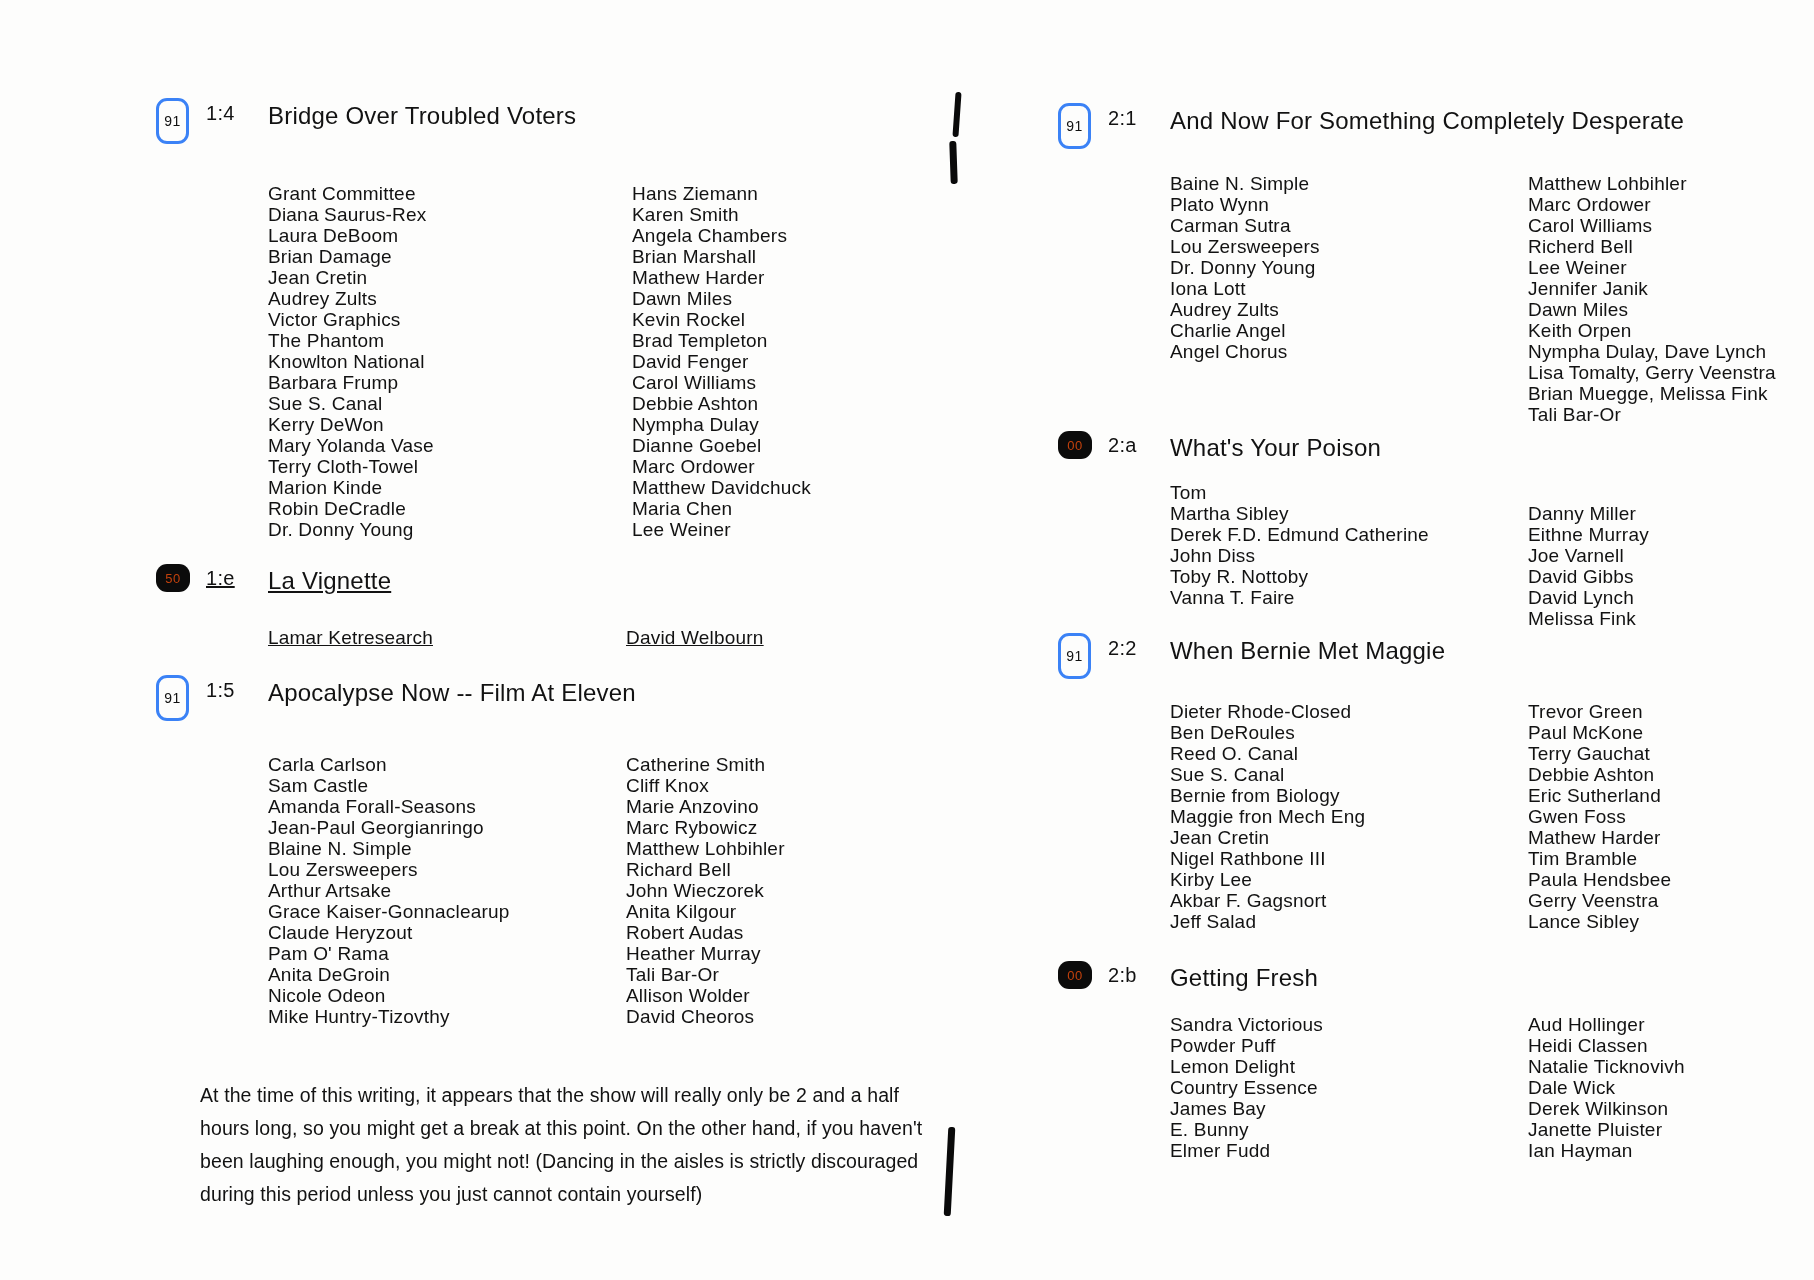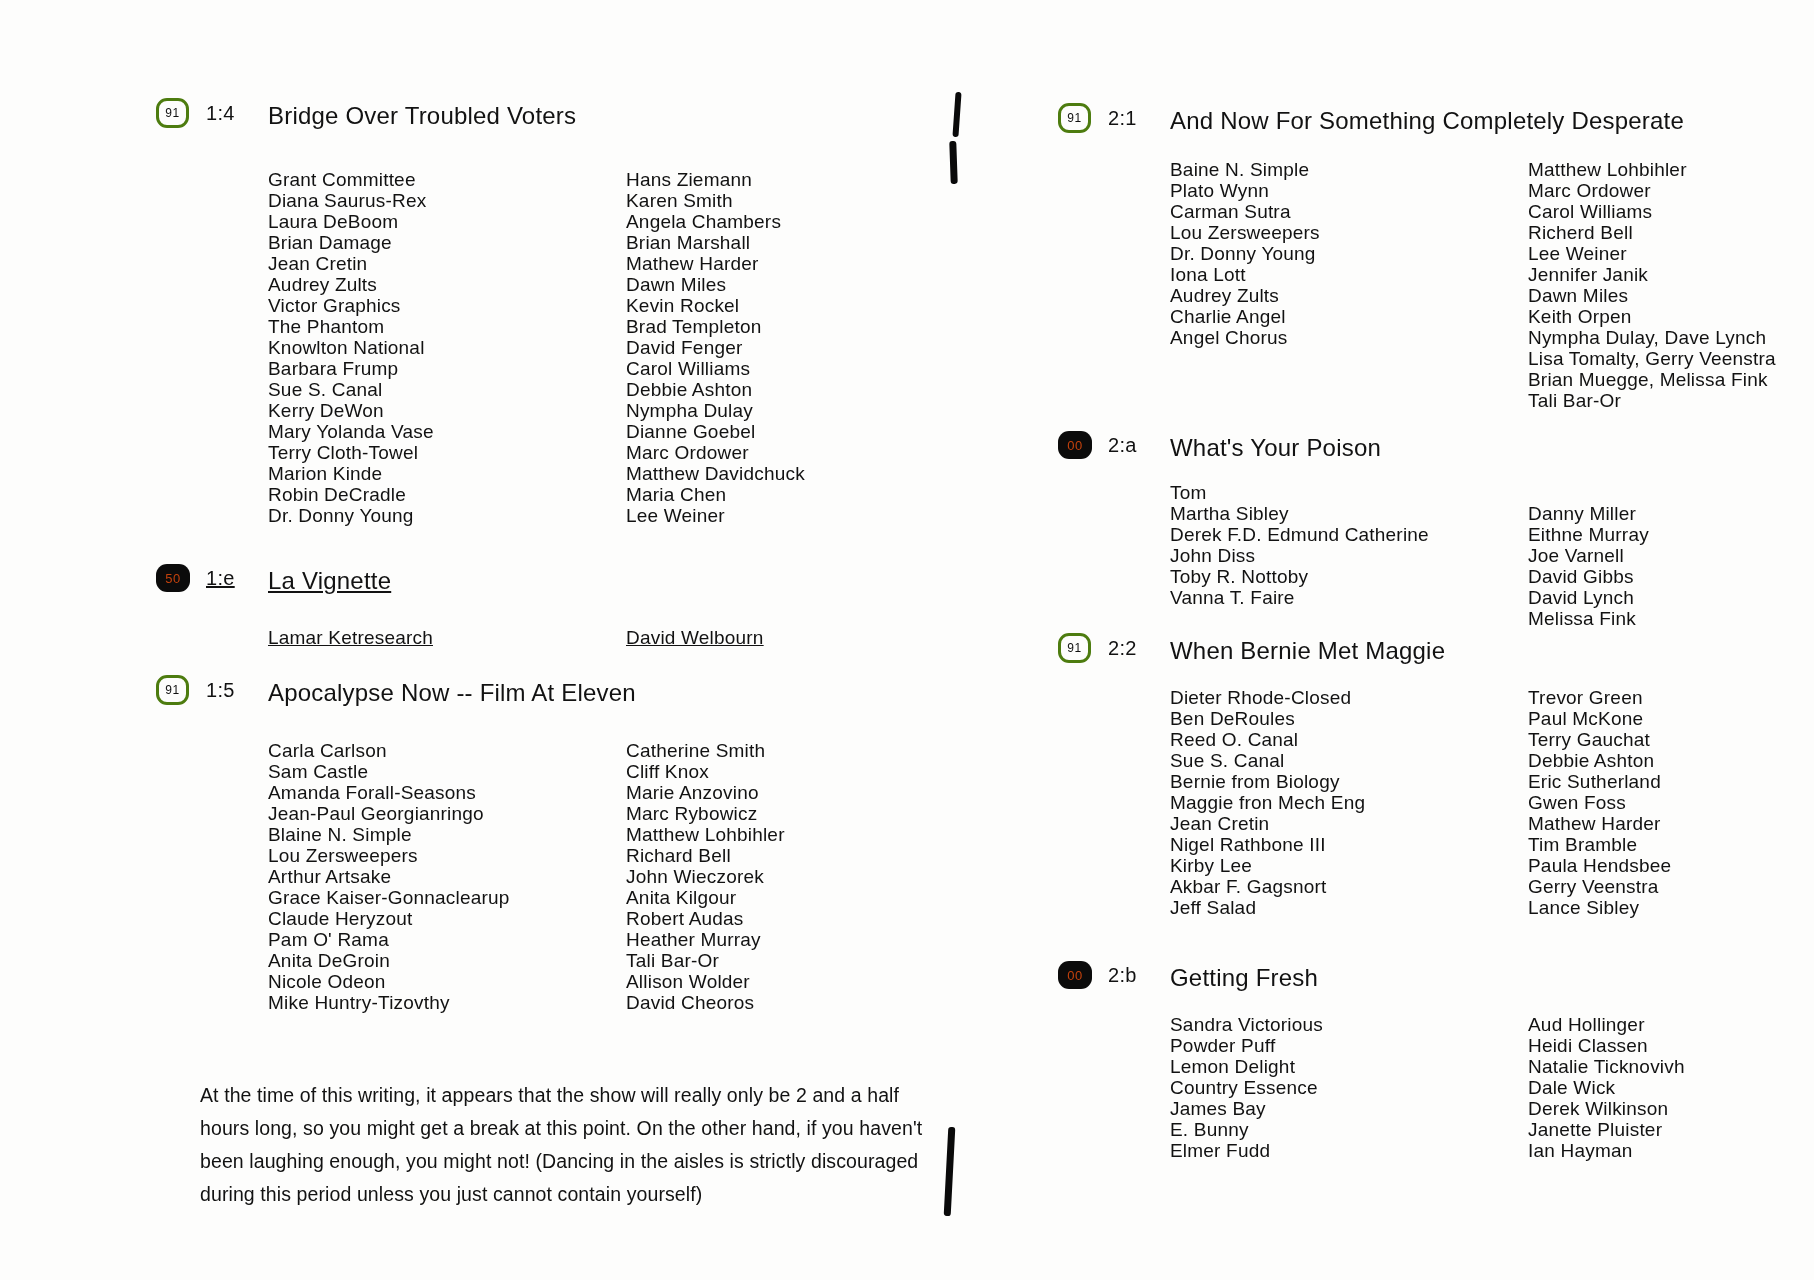--- a/index.html
+++ b/index.html
@@ -29,37 +29,37 @@
   .badge-cell{width:50px;flex:0 0 50px;}
   .sec-header.no-code .badge-cell{width:44px;flex:0 0 44px;}
   .code-cell{width:62px;flex:0 0 62px;font-size:20px;padding-top:4px;letter-spacing:0.3px;}
   .title-cell{font-size:24px;padding-top:4px;letter-spacing:0.2px;}
 
   .badge{
     display:inline-flex;align-items:center;justify-content:center;
     box-sizing:border-box;
   }
   .badge.outline{
-    width:33px;height:30px;
-    border:3px solid #4d7c0f;border-radius:11px;
-    font-size:12px;letter-spacing:0.5px;background:transparent;color:#101010;
+    width:33px;height:46px;
+    border:3px solid #3b82f6;border-radius:11px;
+    font-size:14px;letter-spacing:0.5px;background:transparent;color:#101010;
   }
   .badge.filled{
     width:34px;height:28px;margin-top:1px;
     background:#0b0b0b;color:#c2410c;
     border-radius:11px;font-size:13px;letter-spacing:0.5px;
   }
 
   .cast{display:flex;margin-left:112px;}
   .col{display:block;}
   .characters{width:358px;flex:0 0 358px;}
   .performers{flex:1 1 auto;}
   .name{font-size:19px;line-height:21px;white-space:nowrap;letter-spacing:0.2px;}
 
-  #sec-a14 .cast{margin-top:39px;}
+  #sec-a14 .cast{margin-top:39px;gap:6px;}
   #sec-a1e .cast{margin-top:32px;}
   #sec-a15 .cast{margin-top:33px;}
   #sec-b21 .cast{margin-top:24px;}
   #sec-b2a .cast{margin-top:20px;}
   #sec-b2a .performers{padding-top:21px;}
   #sec-b22 .cast{margin-top:22px;}
   #sec-b2b .cast{margin-top:22px;}
 
   .note{
     font-size:19.5px;line-height:33px;

